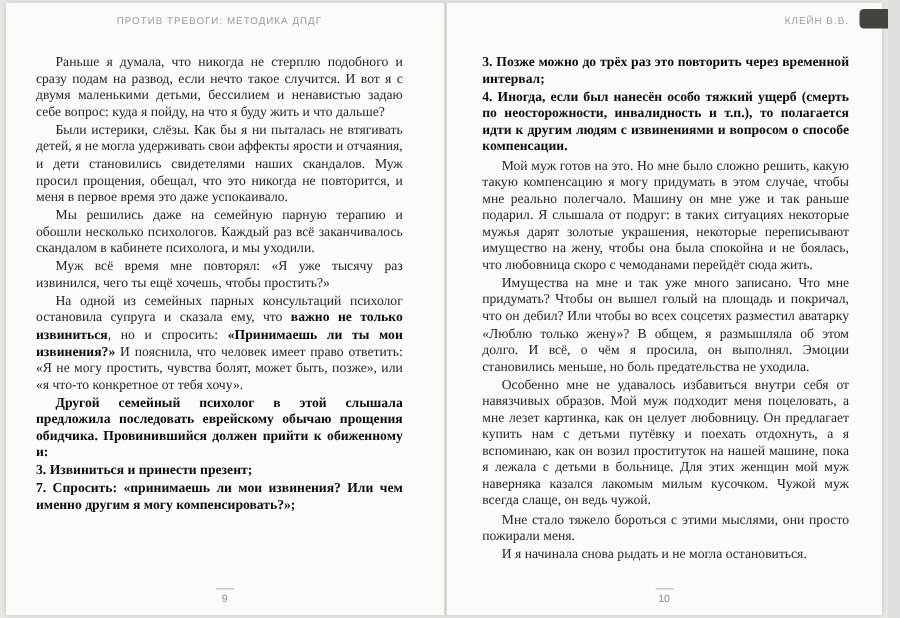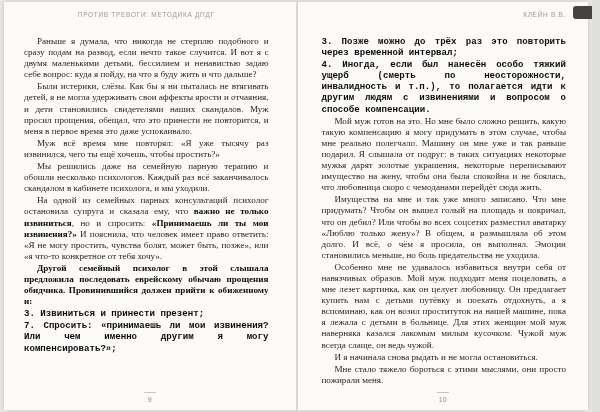--- a/index.html
+++ b/index.html
@@ -10,43 +10,43 @@
   .page{position:relative;flex:1;}
   .page.left{padding:34px 27px 30px 20px;}
   .page.right{padding:34px 22px 30px 24px;}
   .running-head{position:absolute;top:9px;left:20px;right:27px;
                 font-family:"Liberation Sans","DejaVu Sans",sans-serif;
                 font-size:6.5px;letter-spacing:.7px;color:#9a9a98;text-transform:uppercase;}
   .running-head.center{text-align:center;}
   .running-head.rightal{left:24px;right:22px;text-align:right;}
   .body p{margin:0 0 1px 0;font-size:9.1px;line-height:1.22;color:#262524;
           text-align:justify;text-indent:13px;}
-  .body p.list{text-indent:0;font-family:Liberation Mono, monospace;}
+  .body p.list{text-indent:0;}
   .body .bold{font-weight:bold;color:#0c0c0c;}
   .footer{position:absolute;bottom:7px;left:0;right:0;text-align:center;}
   .footer .rule{width:12px;height:1px;background:#c6c4c1;margin:0 auto 3px auto;}
   .footer .pagenum{font-family:"Liberation Sans","DejaVu Sans",sans-serif;
                    font-size:7px;color:#8d8b89;}
   .spine{width:2px;background:linear-gradient(to right,#e3e1de,#cfccc8,#e3e1de);}
   .corner-tab{position:absolute;top:6px;right:0;width:19px;height:13px;
               background:#45433f;border-radius:3px 0 0 3px;cursor:pointer;}
 </style>
 </head>
 <body>
 
 <div class="screen">
   <div class="spread">
 
     <div class="page left">
       <div class="running-head center">ПРОТИВ ТРЕВОГИ: МЕТОДИКА ДПДГ</div>
       <div class="body" id="left-body">
           <p class=""><span>Раньше я думала, что никогда не стерплю подобного и сразу подам на развод, если нечто такое случится. И вот я с двумя маленькими детьми, бессилием и ненавистью задаю себе вопрос: куда я пойду, на что я буду жить и что дальше?</span></p>
-          <p class=""><span>Были истерики, слёзы. Как бы я ни пыталась не втягивать детей, я не могла удерживать свои аффекты ярости и отчаяния, и дети становились свидетелями наших скандалов. Муж просил прощения, обещал, что это принести не повторится, и меня в первое время это даже успокаивало.</span></p>
+          <p class=""><span>Были истерики, слёзы. Как бы я ни пыталась не втягивать детей, я не могла удерживать свои аффекты ярости и отчаяния, и дети становились свидетелями наших скандалов. Муж просил прощения, обещал, что это никогда не повторится, и меня в первое время это даже успокаивало.</span></p>
+          <p class=""><span>Мы решились даже на семейную парную терапию и обошли несколько психологов. Каждый раз всё заканчивалось скандалом в кабинете психолога, и мы уходили.</span></p>
           <p class=""><span>Муж всё время мне повторял: «Я уже тысячу раз извинился, чего ты ещё хочешь, чтобы простить?»</span></p>
-          <p class=""><span>Мы решились даже на семейную парную терапию и обошли несколько психологов. Каждый раз всё заканчивалось скандалом в кабинете психолога, и мы уходили.</span></p>
           <p class=""><span>На одной из семейных парных консультаций психолог остановила супруга и сказала ему, что </span><span class="bold">важно не только извиниться</span><span>, но и спросить: </span><span class="bold">«Принимаешь ли ты мои извинения?»</span><span> И пояснила, что человек имеет право ответить: «Я не могу простить, чувства болят, может быть, позже», или «я что-то конкретное от тебя хочу».</span></p>
           <p class=""><span class="bold">Другой семейный психолог в этой слышала предложила последовать еврейскому обычаю прощения обидчика. Провинившийся должен прийти к обиженному и:</span></p>
           <p class="list"><span class="bold">3. Извиниться и принести презент;</span></p>
           <p class="list"><span class="bold">7. Спросить: «принимаешь ли мои извинения? Или чем именно другим я могу компенсировать?»;</span></p>
         </div>
       <div class="footer">
         <div class="rule"></div>
         <div class="pagenum">9</div>
       </div>
     </div>
@@ -54,22 +54,22 @@
     <div class="spine"></div>
 
     <div class="page right">
       <div class="running-head rightal">Клейн В.В.</div>
       <div class="body" id="right-body">
           <p class="list"><span class="bold">3. Позже можно до трёх раз это повторить через временной интервал;</span></p>
           <p class="list"><span class="bold">4. Иногда, если был нанесён особо тяжкий ущерб (смерть по неосторожности, инвалидность и т.п.), то полагается идти к другим людям с извинениями и вопросом о способе компенсации.</span></p>
           <p class=""><span>Мой муж готов на это. Но мне было сложно решить, какую такую компенсацию я могу придумать в этом случае, чтобы мне реально полегчало. Машину он мне уже и так раньше подарил. Я слышала от подруг: в таких ситуациях некоторые мужья дарят золотые украшения, некоторые переписывают имущество на жену, чтобы она была спокойна и не боялась, что любовница скоро с чемоданами перейдёт сюда жить.</span></p>
           <p class=""><span>Имущества на мне и так уже много записано. Что мне придумать? Чтобы он вышел голый на площадь и покричал, что он дебил? Или чтобы во всех соцсетях разместил аватарку «Люблю только жену»? В общем, я размышляла об этом долго. И всё, о чём я просила, он выполнял. Эмоции становились меньше, но боль предательства не уходила.</span></p>
           <p class=""><span>Особенно мне не удавалось избавиться внутри себя от навязчивых образов. Мой муж подходит меня поцеловать, а мне лезет картинка, как он целует любовницу. Он предлагает купить нам с детьми путёвку и поехать отдохнуть, а я вспоминаю, как он возил проституток на нашей машине, пока я лежала с детьми в больнице. Для этих женщин мой муж наверняка казался лакомым милым кусочком. Чужой муж всегда слаще, он ведь чужой.</span></p>
+          <p class=""><span>Мне стало тяжело бороться с этими мыслями, они просто пожирали меня.</span></p>
           <p class=""><span>И я начинала снова рыдать и не могла остановиться.</span></p>
-          <p class=""><span>Мне стало тяжело бороться с этими мыслями, они просто пожирали меня.</span></p>
         </div>
       <div class="footer">
         <div class="rule"></div>
         <div class="pagenum">10</div>
       </div>
     </div>
 
   </div>
 
   <div class="corner-tab" title=""></div>

